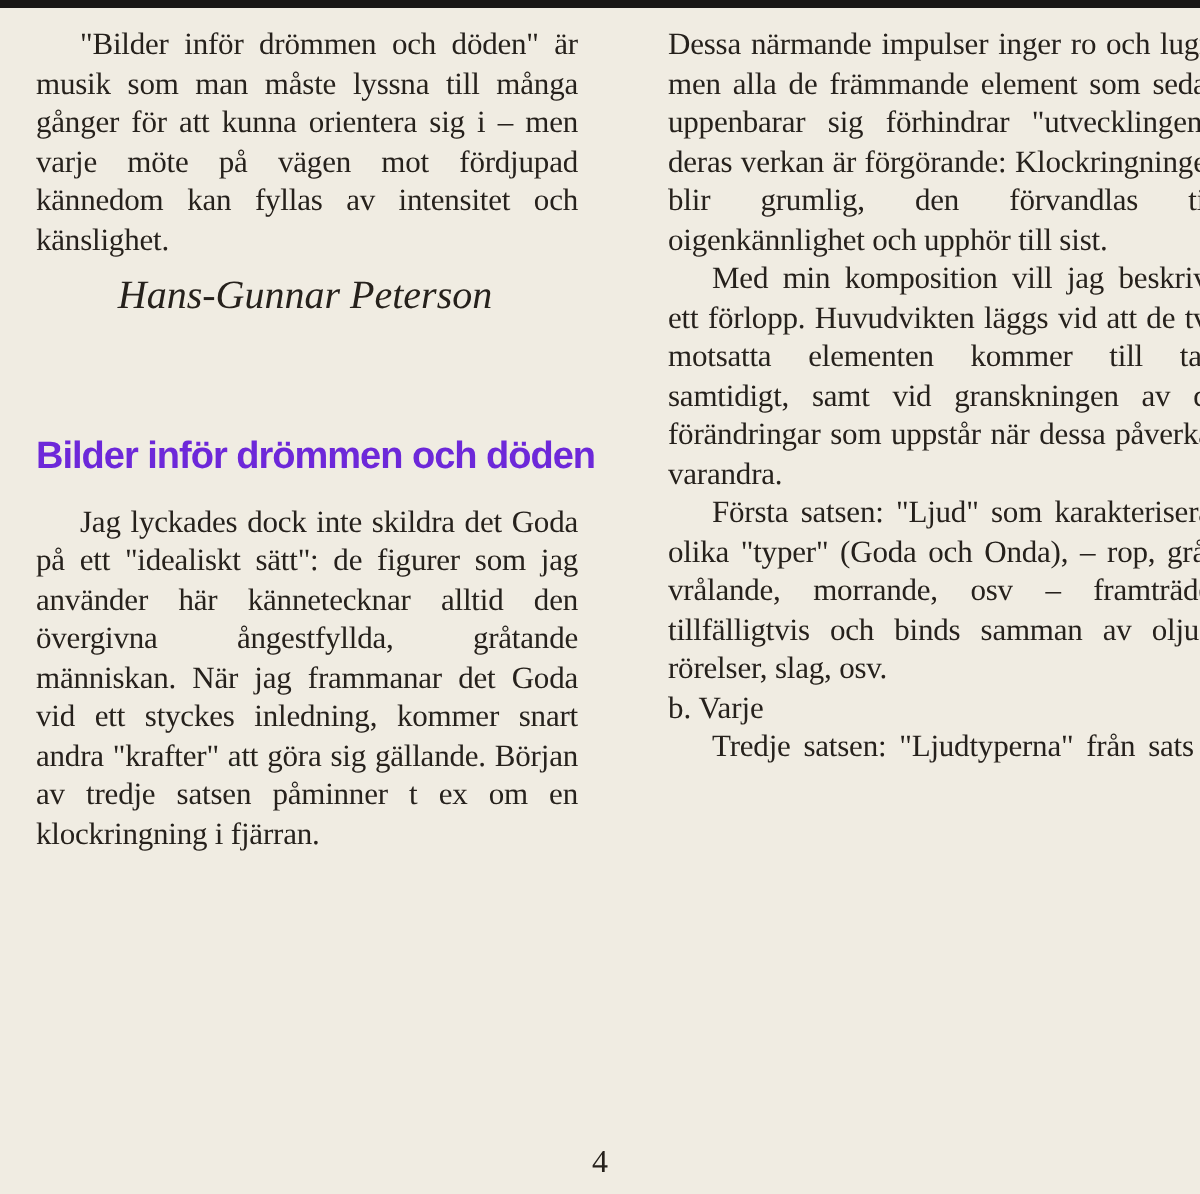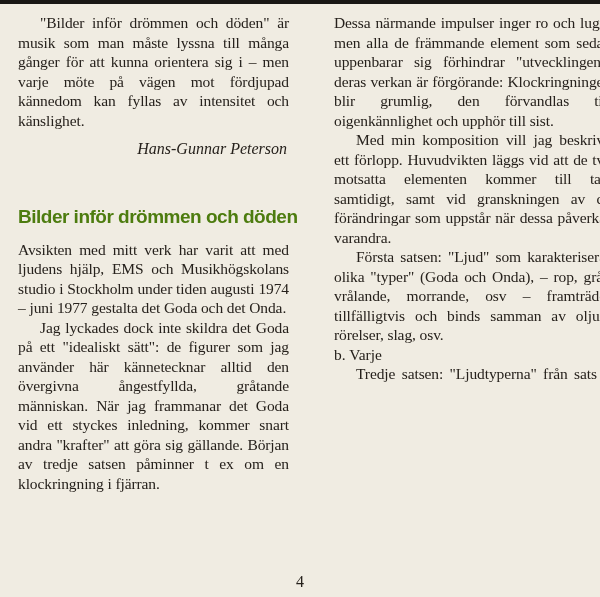--- a/index.html
+++ b/index.html
@@ -31,33 +31,33 @@
     margin: 0;
     font-size: 15.5px;
     line-height: 19.5px;
     text-align: justify;
     letter-spacing: -0.1px;
   }
   p.body.indent { text-indent: 22px; }
   p.body.justify-last { text-align-last: justify; }
   .byline {
     margin: 9px 2px 0 0;
-    font-size: 16px;
+    font-size: 20px;
     font-style: italic;
-    text-align: right;
+    text-align: center;
     line-height: 19.5px;
   }
   h1.section-heading {
-    margin: 46px 0 12px 0;
+    margin: 58px 0 12px 0;
     font-family: "Liberation Sans", sans-serif;
     font-weight: bold;
     font-size: 19px;
     letter-spacing: -0.5px;
     white-space: nowrap;
-    color: #4d7c0f;
+    color: #6d28d9;
     line-height: 23px;
   }
   .list { margin: 0; }
   .list .list-item {
     font-size: 15.5px;
     line-height: 19.5px;
     text-align: left;
   }
   .page-number {
     position: absolute;
@@ -73,21 +73,20 @@
 <body>
 
 <div>
 
   <div class="scan-top-edge"></div>
 
   <div class="column left">
     <p class="body indent">"Bilder inför drömmen och döden" är musik som man måste lyssna till många gånger för att kunna orientera sig i – men varje möte på vägen mot fördjupad kännedom kan fyllas av intensitet och känslighet.</p>
     <p class="byline">Hans-Gunnar Peterson</p>
     <h1 class="section-heading">Bilder inför drömmen och döden</h1>
-    <p class="body">Avsikten med mitt verk har varit att med ljudens hjälp, EMS och Musikhögskolans studio i Stockholm under tiden augusti 1974 – juni 1977 gestalta det Goda och det Onda.</p>
     <p class="body indent">Jag lyckades dock inte skildra det Goda på ett "idealiskt sätt": de figurer som jag använder här kännetecknar alltid den övergivna ångestfyllda, gråtande människan. När jag frammanar det Goda vid ett styckes inledning, kommer snart andra "krafter" att göra sig gällande. Början av tredje satsen påminner t ex om en klockringning i fjärran.</p>
   </div>
 
   <div class="column right">
     <p class="body">Dessa närmande impulser inger ro och lugn, men alla de främmande element som sedan uppenbarar sig förhindrar "utvecklingen", deras verkan är förgörande: Klockringningen blir grumlig, den förvandlas till oigenkännlighet och upphör till sist.</p>
     <p class="body indent">Med min komposition vill jag beskriva ett förlopp. Huvudvikten läggs vid att de två motsatta elementen kommer till tals samtidigt, samt vid granskningen av de förändringar som uppstår när dessa påverkar varandra.</p>
     <p class="body indent">Första satsen: "Ljud" som karakteriserar olika "typer" (Goda och Onda), – rop, gråt, vrålande, morrande, osv – framträder tillfälligtvis och binds samman av oljud, rörelser, slag, osv.</p>
     <div class="list">
       <div class="list-item">b. Varje</div>
     </div>

